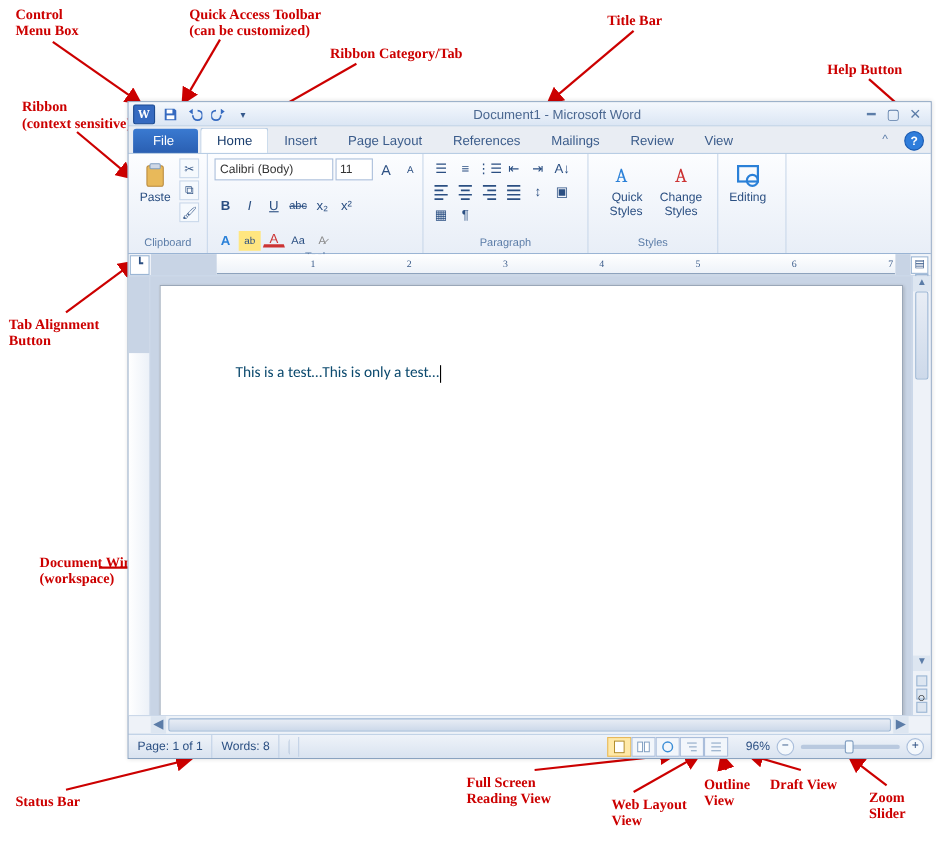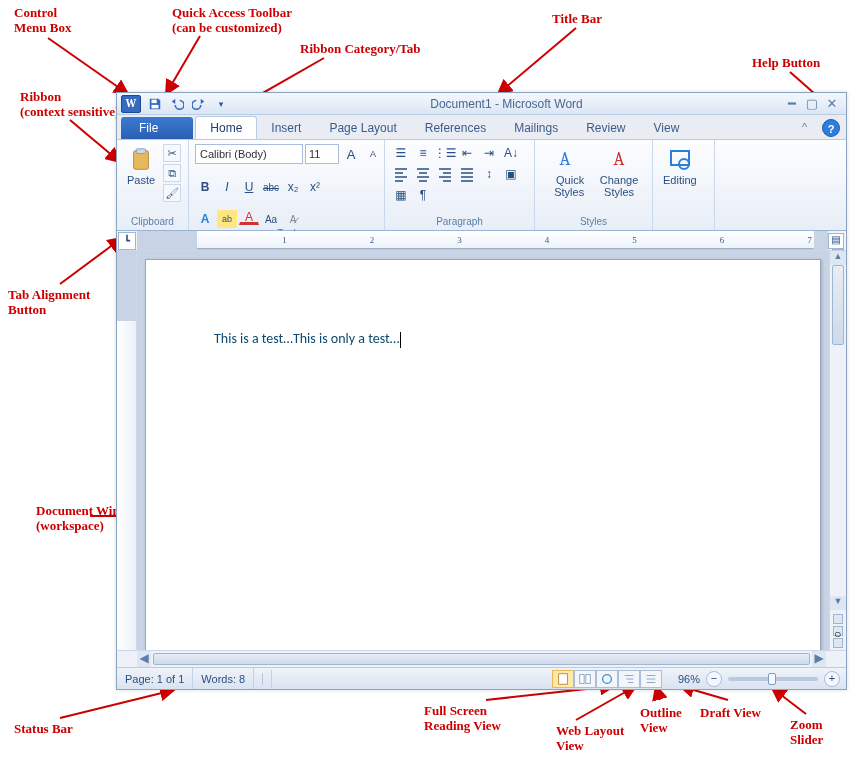--- a/index.html
+++ b/index.html
@@ -58,21 +58,21 @@
   
   .ribbon-tabs {
     height:24px;
     display:flex; align-items:flex-end;
     background:#e9edf3;
     padding-left:4px;
   }
   .file-tab {
     background:linear-gradient(#3a7ad1,#2a5fb2);
     color:#fff;
-    padding:4px 35px 4px 18px;
+    padding:4px 22px 4px 18px;
     font-size:12px;
     border-radius:3px 3px 0 0;
     margin-right:2px;
     cursor:pointer;
   }
   .tab {
     padding:4px 14px 4px 14px;
     color:#3b5c8b;
     font-size:12px;
     cursor:pointer;

